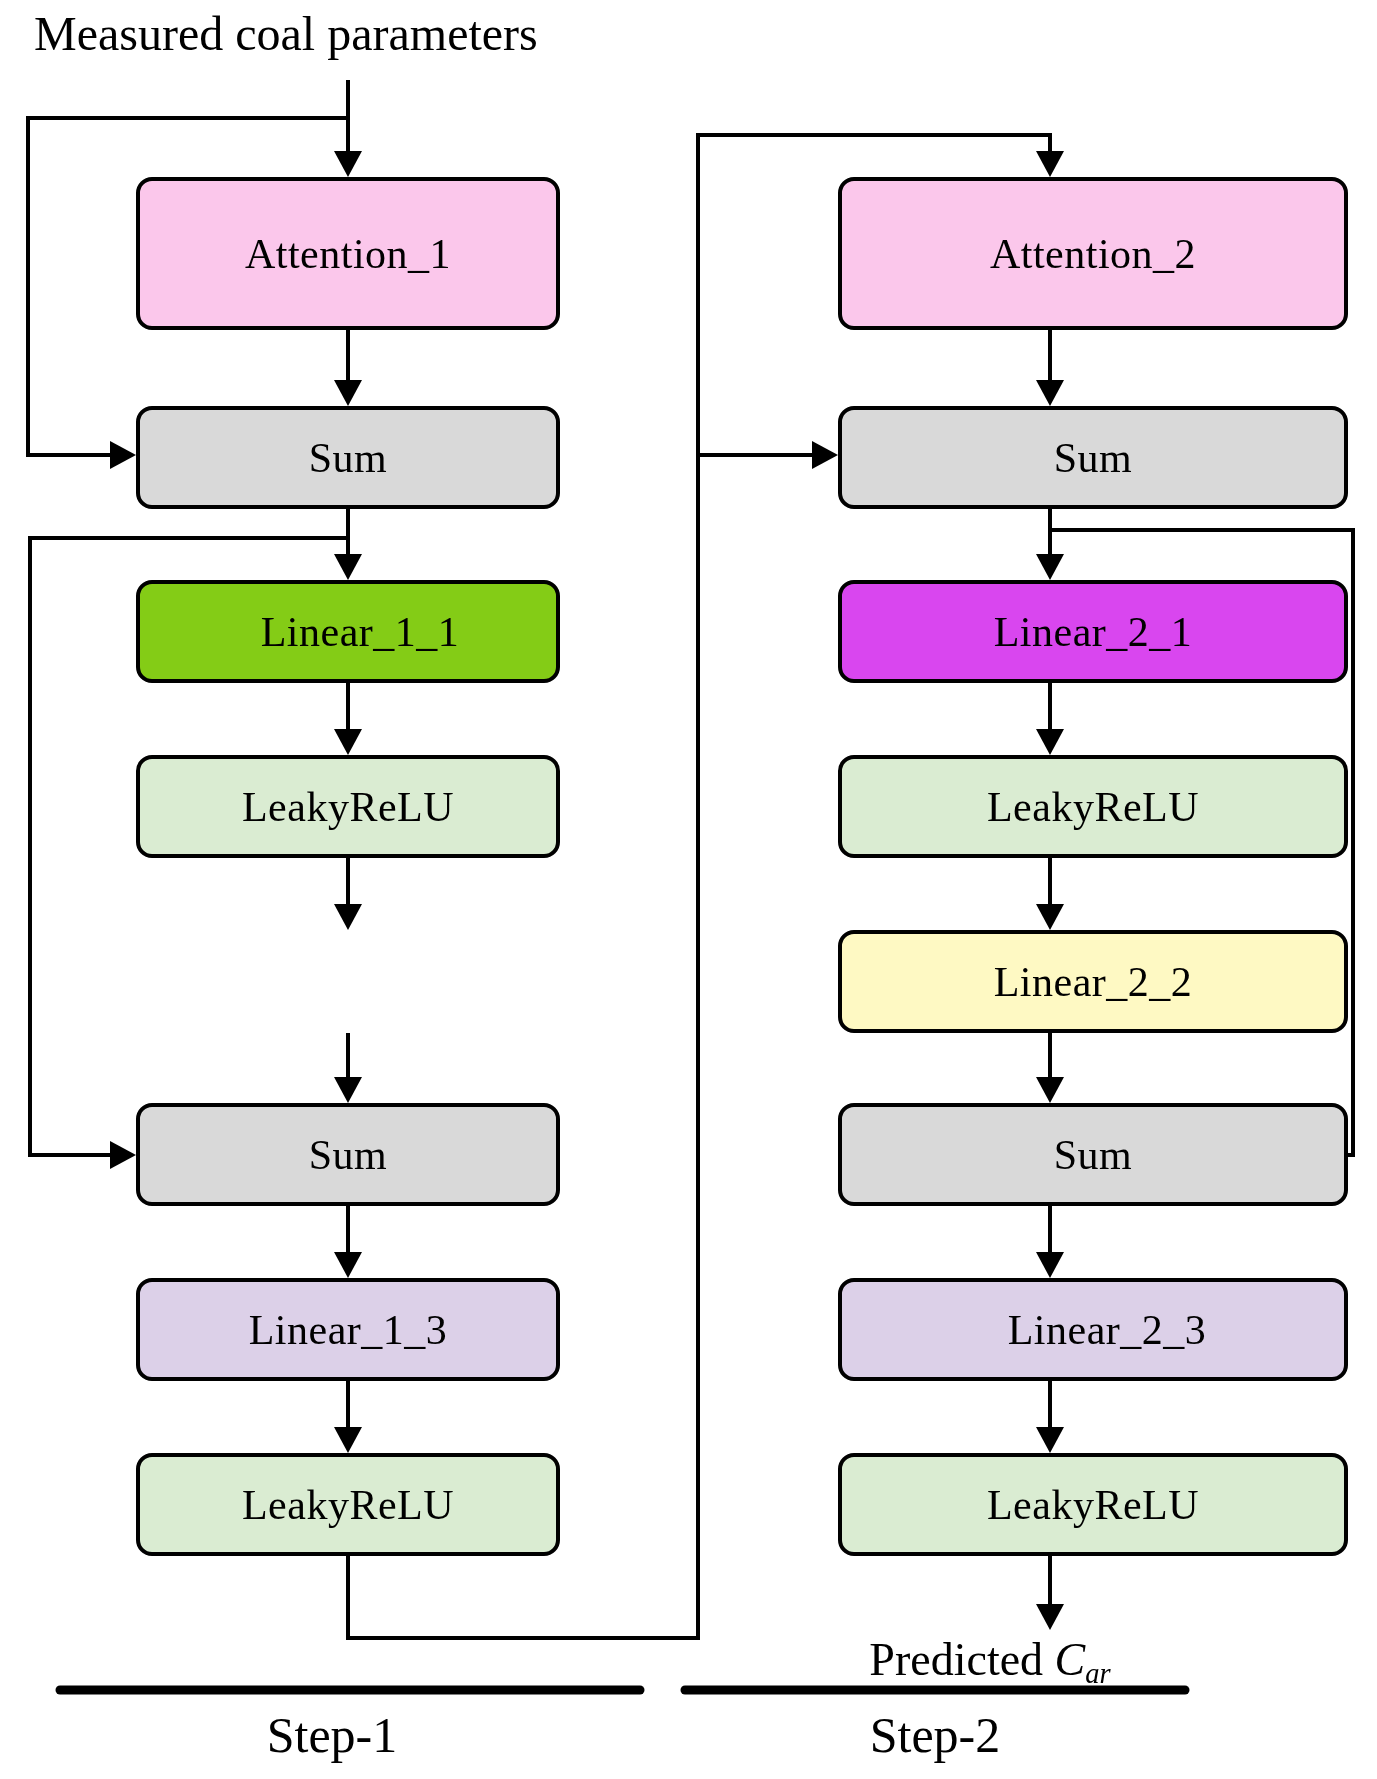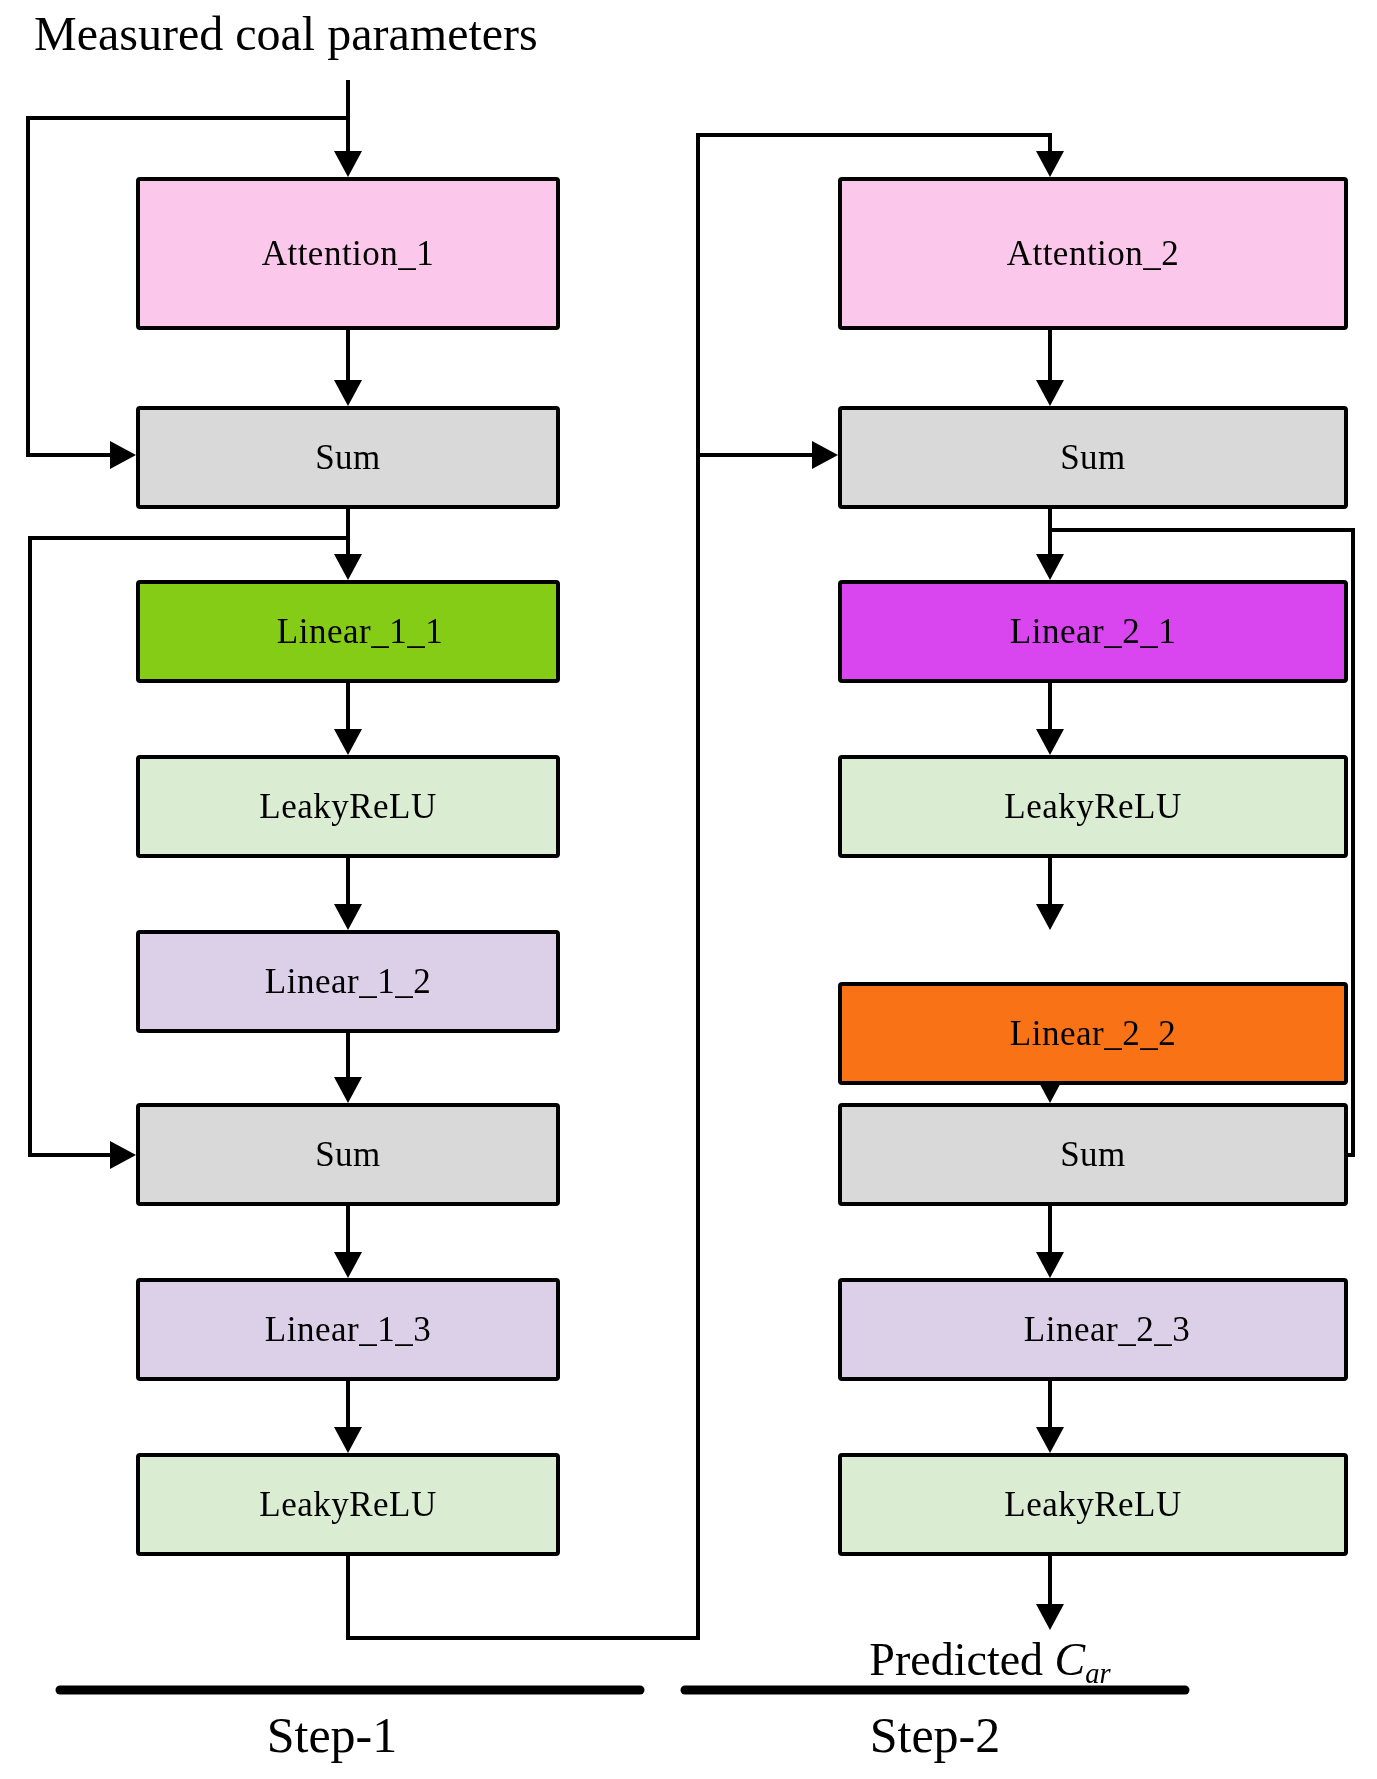--- a/index.html
+++ b/index.html
@@ -8,23 +8,23 @@
     width:1377px;height:1779px;
     background:#ffffff;
     font-family:"Liberation Serif", serif;
     overflow:hidden;
   }
   #wires{position:absolute;left:0;top:0;}
   .node{
     position:absolute;
     box-sizing:border-box;
     border:4px solid #000000;
-    border-radius:4px;
+    border-radius:16px;
     display:flex;align-items:center;justify-content:center;
-    font-size:35px;color:#000000;
+    font-size:42px;color:#000000;
     letter-spacing:0.5px;
     white-space:nowrap;
   }
   .col-l{left:136px;width:424px;}
   .col-r{left:838px;width:510px;}
   .h-att{height:153px;}
   .h-std{height:103px;}
   .free-label{
     position:absolute;color:#000000;white-space:nowrap;
   }
@@ -99,30 +99,29 @@
       <path d="M685 1690 H1185"></path>
     </g>
   </svg>
 
   <div class="free-label" id="title">Measured coal parameters</div>
 
   <div class="node col-l h-att" style="top: 177px; background: rgb(251, 199, 235);">Attention_1</div>
   <div class="node col-l h-std" style="top: 406px; background: rgb(217, 217, 217);">Sum</div>
   <div class="node col-l h-std" style="top: 580px; background: #84cc16; padding-left: 24px;">Linear_1_1</div>
   <div class="node col-l h-std" style="top: 755px; background: rgb(218, 236, 210);">LeakyReLU</div>
-  <div class="node col-l h-std" style="top: 930px; background: rgb(220, 208, 232);">Linear_1_2</div>
   <div class="node col-l h-std" style="top: 1103px; background: rgb(217, 217, 217);">Sum</div>
   <div class="node col-l h-std" style="top: 1278px; background: rgb(220, 208, 232);">Linear_1_3</div>
   <div class="node col-l h-std" style="top: 1453px; background: rgb(218, 236, 210);">LeakyReLU</div>
 
   <div class="node col-r h-att" style="top: 177px; background: rgb(251, 199, 235);">Attention_2</div>
   <div class="node col-r h-std" style="top: 406px; background: rgb(217, 217, 217);">Sum</div>
   <div class="node col-r h-std" style="top: 580px; background: #d946ef;">Linear_2_1</div>
   <div class="node col-r h-std" style="top: 755px; background: rgb(218, 236, 210);">LeakyReLU</div>
-  <div class="node col-r h-std" style="top: 982px; background: #f97316;">Linear_2_2</div>
+  <div class="node col-r h-std" style="top: 930px; background: #fef9c3;">Linear_2_2</div>
   <div class="node col-r h-std" style="top: 1103px; background: rgb(217, 217, 217);">Sum</div>
   <div class="node col-r h-std" style="top: 1278px; background: rgb(220, 208, 232); padding-left: 28px;">Linear_2_3</div>
   <div class="node col-r h-std" style="top: 1453px; background: rgb(218, 236, 210);">LeakyReLU</div>
 
   <div class="free-label" id="predicted" style="left:990px;top:1633px">
     <span>Predicted </span><span class="math-var">C</span><span class="math-sub">ar</span>
   </div>
 
   <div class="free-label step-label" style="left:332px;top:1706px">Step-1</div>
   <div class="free-label step-label" style="left:935px;top:1706px">Step-2</div>

